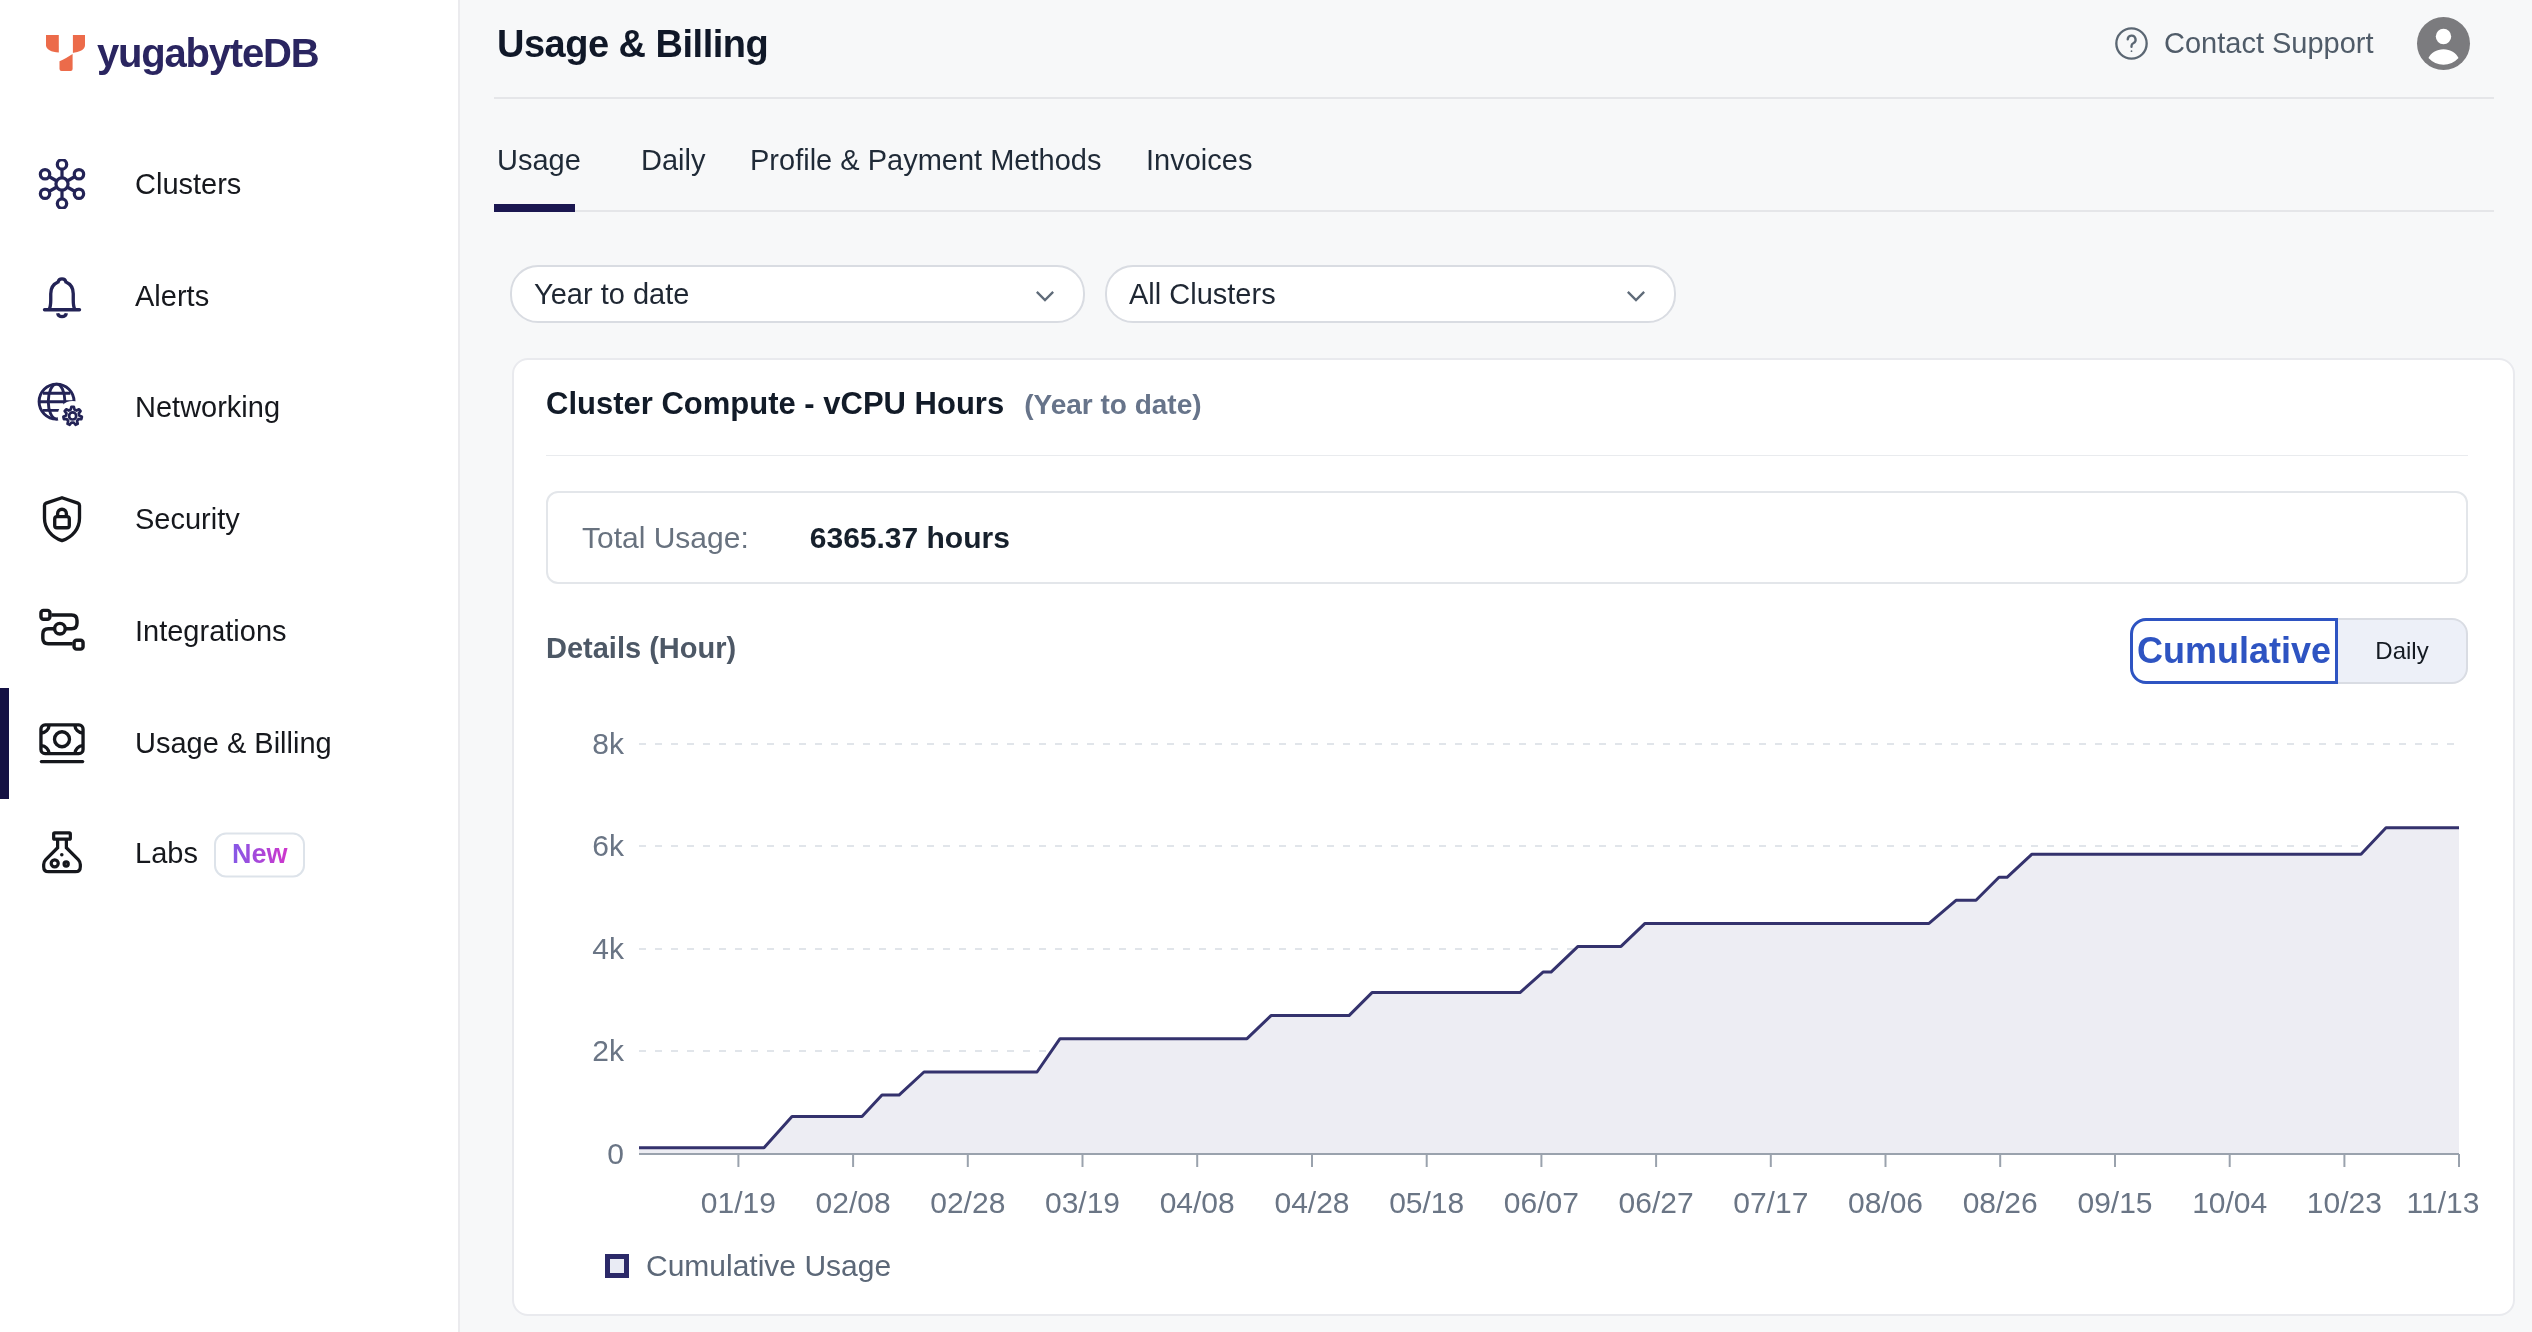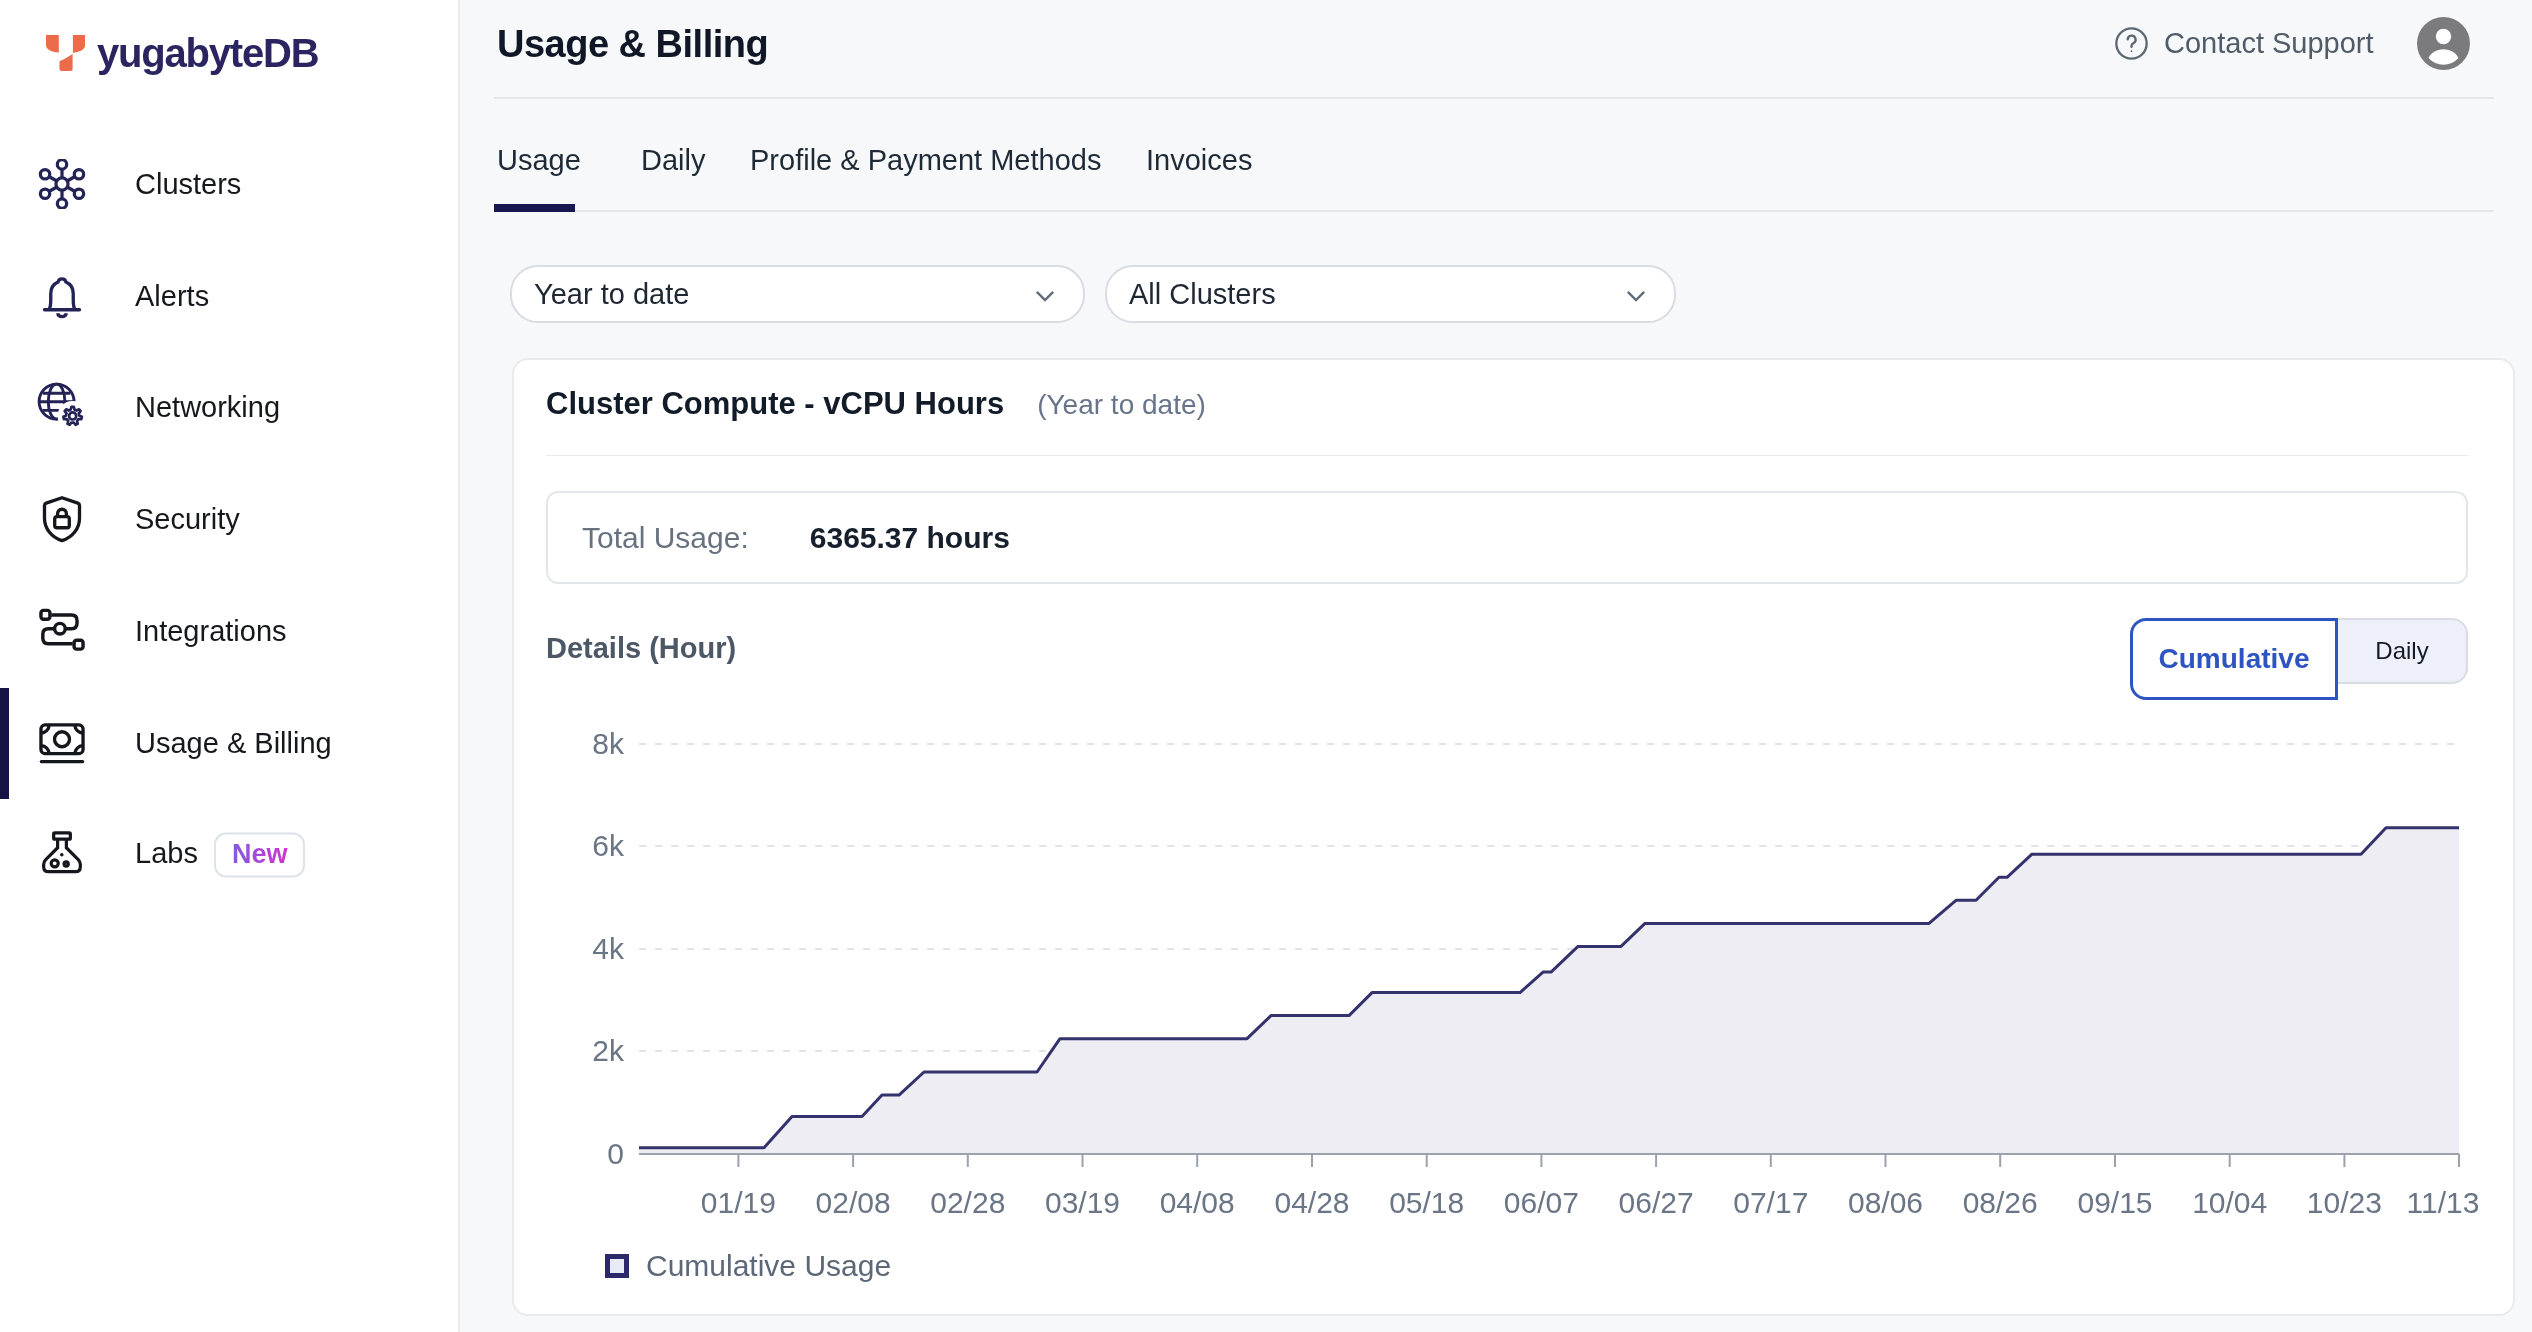--- a/index.html
+++ b/index.html
@@ -29,27 +29,27 @@
 
 
 .select { position:absolute; top:265px; height:58px; background:#fff; border:2px solid #d9dce2; border-radius:28px; display:flex; align-items:center; font-size:29px; color:#1f2733; }
 .sel1 { left:510px; width:575px; padding-left:22px; }
 .sel2 { left:1105px; width:571px; padding-left:22px; }
 .chev { position:absolute; right:24px; top:15px; }
 
 
 .card { position:absolute; left:512px; top:358px; width:2003px; height:958px; background:#fff; border:2px solid #e9eaee; border-radius:16px; }
 .cardtitle { position:absolute; left:32px; top:26px; font-size:31px; font-weight:bold; color:#121b28; }
-.cardtitle .yd { font-weight:normal; font-size:28px; color:#67748a; margin-left:33px; }
+.cardtitle .yd { font-weight:bold; font-size:28px; color:#67748a; margin-left:20px; }
 .carddiv { position:absolute; left:32px; top:95px; width:1922px; height:1px; background:#e9ebee; }
 .totalbox { position:absolute; left:32px; top:131px; width:1922px; height:93px; border:2px solid #e3e6ea; border-radius:12px; display:flex; align-items:center;gap:43px; }
 .totallabel { font-size:30px; color:#68727f; margin-left:34px; }
 .totalval { font-size:30px; font-weight:bold; color:#16202c; margin-left:18px; }
 .details { position:absolute; left:32px; top:272px; font-size:29px; font-weight:bold; color:#4d5866; }
-.btn-cum { position:absolute; left:1616px; top:258px; width:208px; height:82px; border:3px solid #2e54c2; border-radius:16px 0 0 16px; background:#fff; color:#2e54c2; font-weight:bold; font-size:28px; display:flex; align-items:center; justify-content:center; z-index:2; }
+.btn-cum { position:absolute; left:1616px; top:258px; width:208px; height:66px; border:3px solid #2e54c2; border-radius:16px 0 0 16px; background:#fff; color:#2e54c2; font-weight:bold; font-size:36px; display:flex; align-items:center; justify-content:center; z-index:2; }
 .btn-daily { position:absolute; left:1824px; top:258px; width:130px; height:66px; border:2px solid #d9dce3; border-left:none; border-radius:0 16px 16px 0; background:#edf0f8; color:#141a22; font-size:24px; display:flex; align-items:center; justify-content:center; }
 .legend { position:absolute; left:91px; top:889px; display:flex; align-items:center; }
 .legendbox { width:24px; height:24px; border:5px solid #2b2968; background:#e9ebf4; }
 .legendtext { font-size:30px; color:#5c6878; margin-left:17px; }
 </style>
 </head>
 <body>
 
 <div class="sidebar">
 <div class="logo">

